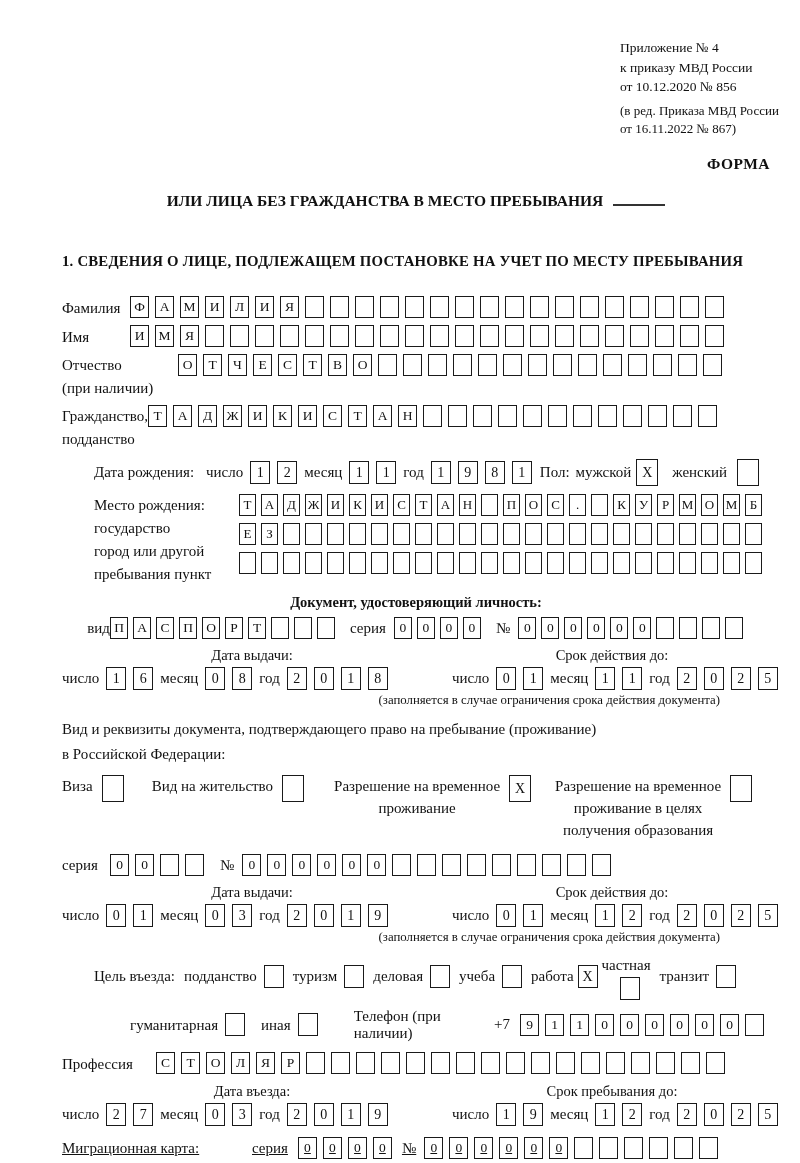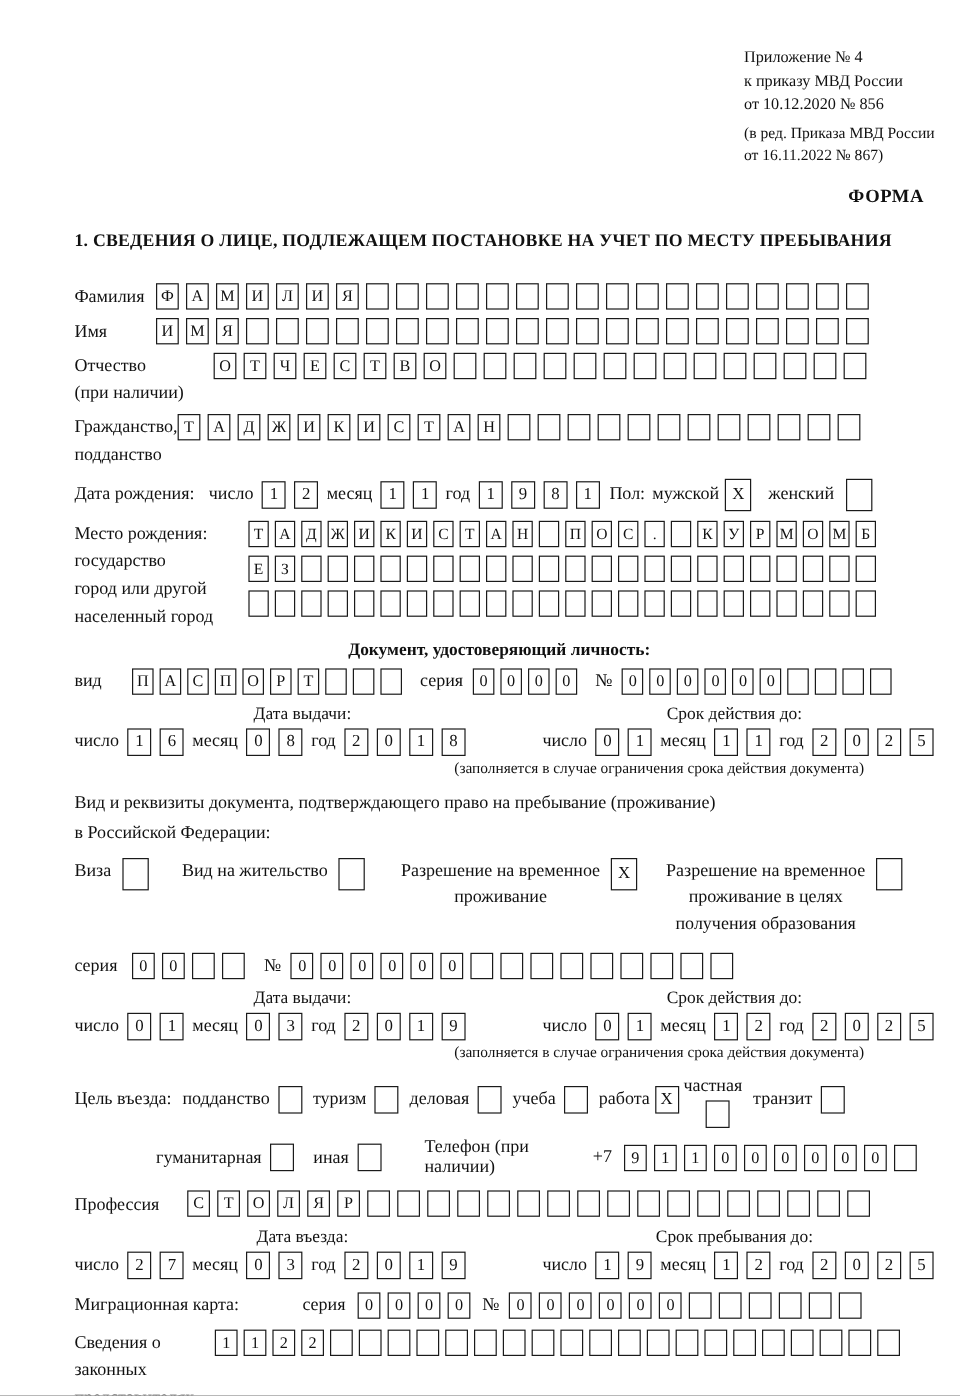--- a/index.html
+++ b/index.html
@@ -4,21 +4,21 @@
 <style>
   html,body{margin:0;padding:0;background:#888;}
   .page{position:relative;width:800px;height:1163px;background:#fff;color:#111;
     font-family:"Liberation Serif",serif;font-size:15px;box-sizing:border-box;
     padding:38px 30px 10px 62px;overflow:hidden;margin:0 auto;}
   .appendix{margin-left:558px;font-size:13.5px;line-height:19.5px;white-space:nowrap;}
   .edition{margin-top:5px;font-size:13px;line-height:18.5px;}
   .form-label{text-align:right;font-weight:bold;margin-top:16px;font-size:15.5px;letter-spacing:.5px;}
   .title{margin-top:16px;text-align:center;font-weight:bold;font-size:15.5px;line-height:24px;}
   .blank-line{display:inline-block;width:52px;border-bottom:2px solid #333;margin-left:10px;vertical-align:baseline;}
-  .sect{margin-top:20px;font-weight:bold;font-size:14.8px;letter-spacing:.2px;white-space:nowrap;}
+  .sect{margin-top:40px;font-weight:bold;font-size:14.8px;letter-spacing:.2px;white-space:nowrap;}
   .frow{display:flex;align-items:flex-start;margin-top:5px;}
   .lbl{line-height:24px;flex:none;}
   .lbl2{line-height:23px;flex:none;}
   .cells{display:flex;flex:none;}
   .cell{flex:none;width:17px;height:20px;border:1.5px solid #1a1a1a;margin-right:6px;
     text-align:center;font-size:13.5px;line-height:20px;background:#fff;}
   .c25 .cell{margin-right:5px;}
   .c24 .cell{width:16px;margin-right:5px;}
   .c23 .cell{width:15px;margin-right:5px;font-size:13px;}
   .dc .cell{width:18px;height:21px;margin-right:0;font-size:14px;line-height:21px;}
@@ -32,40 +32,43 @@
   .dh-right{width:340px;text-align:center;flex:none;}
   .drow{display:flex;align-items:center;margin-top:3px;}
   .note-r{text-align:right;padding-right:50px;font-size:12.8px;margin-top:3px;}
   .doc-head{text-align:center;font-weight:bold;font-size:14.5px;margin-top:8px;}
   .intro{margin-top:9px;line-height:25px;}
   .optrow{display:flex;margin-top:8px;}
   .opt{display:flex;align-items:flex-start;}
   .opt-label{text-align:center;line-height:22px;margin-right:9px;}
   .pitem{display:inline-flex;align-items:center;margin-left:9px;white-space:nowrap;line-height:24px;}
   .inlb{margin:0 8px 0 10px;line-height:24px;}
-  .mt8{margin-top:8px;} .mt10{margin-top:10px;} .mt12{margin-top:12px;}
+  .mt8{margin-top:8px;margin-left:32px;} .mt10{margin-top:10px;} .mt12{margin-top:12px;}
 </style>
 </head>
 <body>
 
 <div class="page">
 
   <div class="appendix">
     <div>Приложение № 4</div>
     <div>к приказу МВД России</div>
     <div>от 10.12.2020 № 856</div>
     <div class="edition">
       <div>(в ред. Приказа МВД России</div>
       <div>от 16.11.2022 № 867)</div>
     </div>
   </div>
 
   <div class="form-label">ФОРМА</div>
 
   <div class="title">
+    <div>
+      <span>ИЛИ ЛИЦА БЕЗ ГРАЖДАНСТВА В МЕСТО ПРЕБЫВАНИЯ</span><span class="blank-line"></span>
+    </div>
   </div>
 
   <div class="sect">1. СВЕДЕНИЯ О ЛИЦЕ, ПОДЛЕЖАЩЕМ ПОСТАНОВКЕ НА УЧЕТ ПО МЕСТУ ПРЕБЫВАНИЯ</div>
 
   <div class="frow" style="margin-top:26px;">
     <span class="lbl" style="width:68px;">Фамилия</span>
     <span class="cells">
         <span class="cell">Ф</span>
         <span class="cell">А</span>
         <span class="cell">М</span>
@@ -212,21 +215,21 @@
     <span class="cb" style="margin-left:5px;">X</span>
     <span style="margin-left:14px;">женский</span>
     <span class="cb" style="margin-left:10px;"></span>
   </div>
 
   <div class="frow mt8">
     <span class="lbl2" style="width:145px;">
       <div>Место рождения:</div>
       <div>государство</div>
       <div>город или другой</div>
-      <div>населенный город</div>
+      <div>пребывания пункт</div>
     </span>
     <span>
       <div class="cells c23">
           <span class="cell">Т</span>
           <span class="cell">А</span>
           <span class="cell">Д</span>
           <span class="cell">Ж</span>
           <span class="cell">И</span>
           <span class="cell">К</span>
           <span class="cell">И</span>
@@ -298,21 +301,21 @@
           <span class="cell"></span>
           <span class="cell"></span>
           <span class="cell"></span>
           <span class="cell"></span>
         </div>
     </span>
   </div>
 
   <div class="doc-head">Документ, удостоверяющий личность:</div>
   <div class="frow" style="align-items:center;">
-    <span class="lbl" style="width:48px;">вид</span>
+    <span class="lbl" style="width:48px;text-align:right;">вид</span>
     <span class="cells c24">
         <span class="cell">П</span>
         <span class="cell">А</span>
         <span class="cell">С</span>
         <span class="cell">П</span>
         <span class="cell">О</span>
         <span class="cell">Р</span>
         <span class="cell">Т</span>
         <span class="cell"></span>
         <span class="cell"></span>
@@ -607,21 +610,21 @@
       <span class="dgl">год</span>
       <span class="cells dc" style="gap:7px;">
           <span class="cell">2</span>
           <span class="cell">0</span>
           <span class="cell">2</span>
           <span class="cell">5</span>
         </span>
     </span>
   </div>
 
-  <div class="frow mt10" style="align-items:center;">
+  <div class="frow mt10" style="align-items:center;text-decoration:underline;">
     <span class="lbl" style="width:190px;">Миграционная карта:</span>
     <span class="lbl" style="margin-right:10px;">серия</span>
     <span class="cells">
         <span class="cell">0</span>
         <span class="cell">0</span>
         <span class="cell">0</span>
         <span class="cell">0</span>
       </span>
     <span class="inlb" style="margin-left:4px;">№</span>
     <span class="cells">

